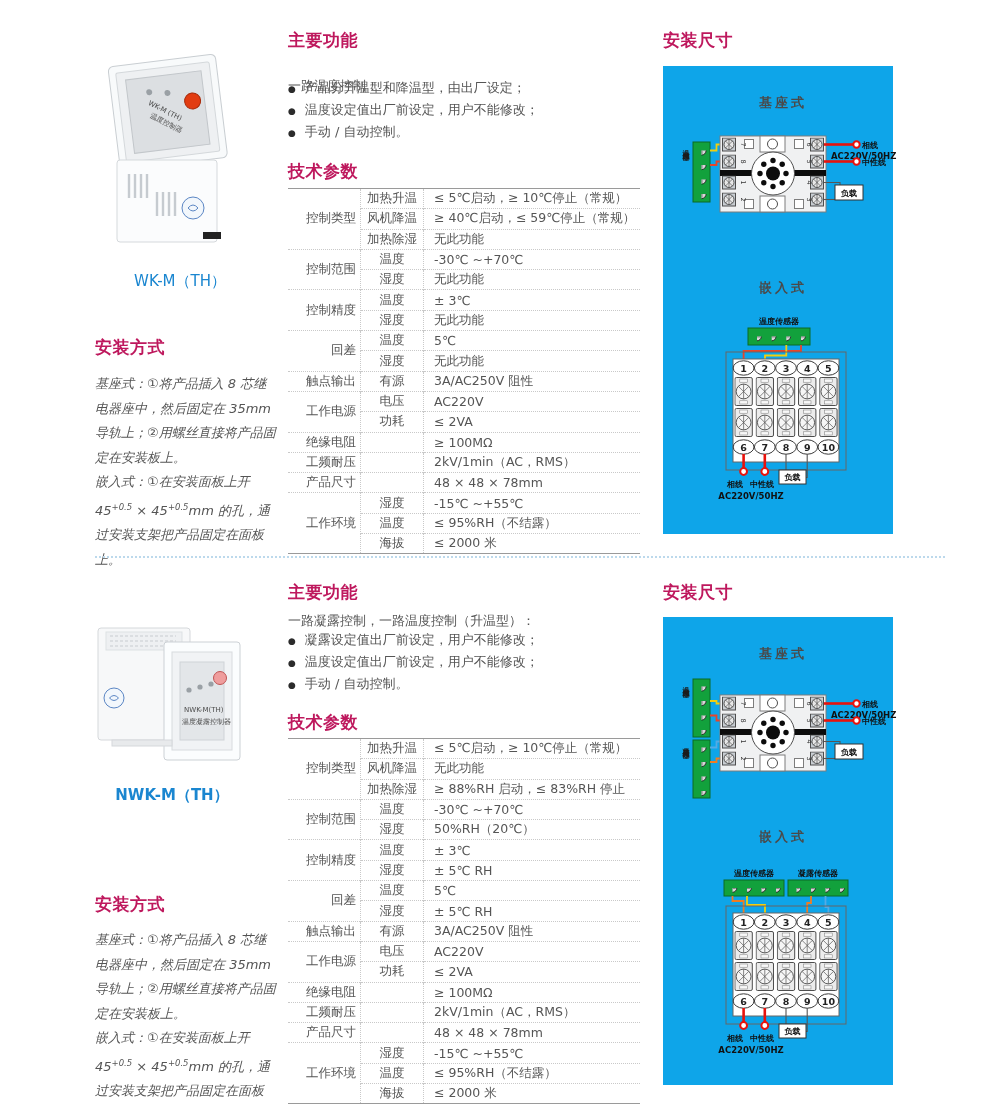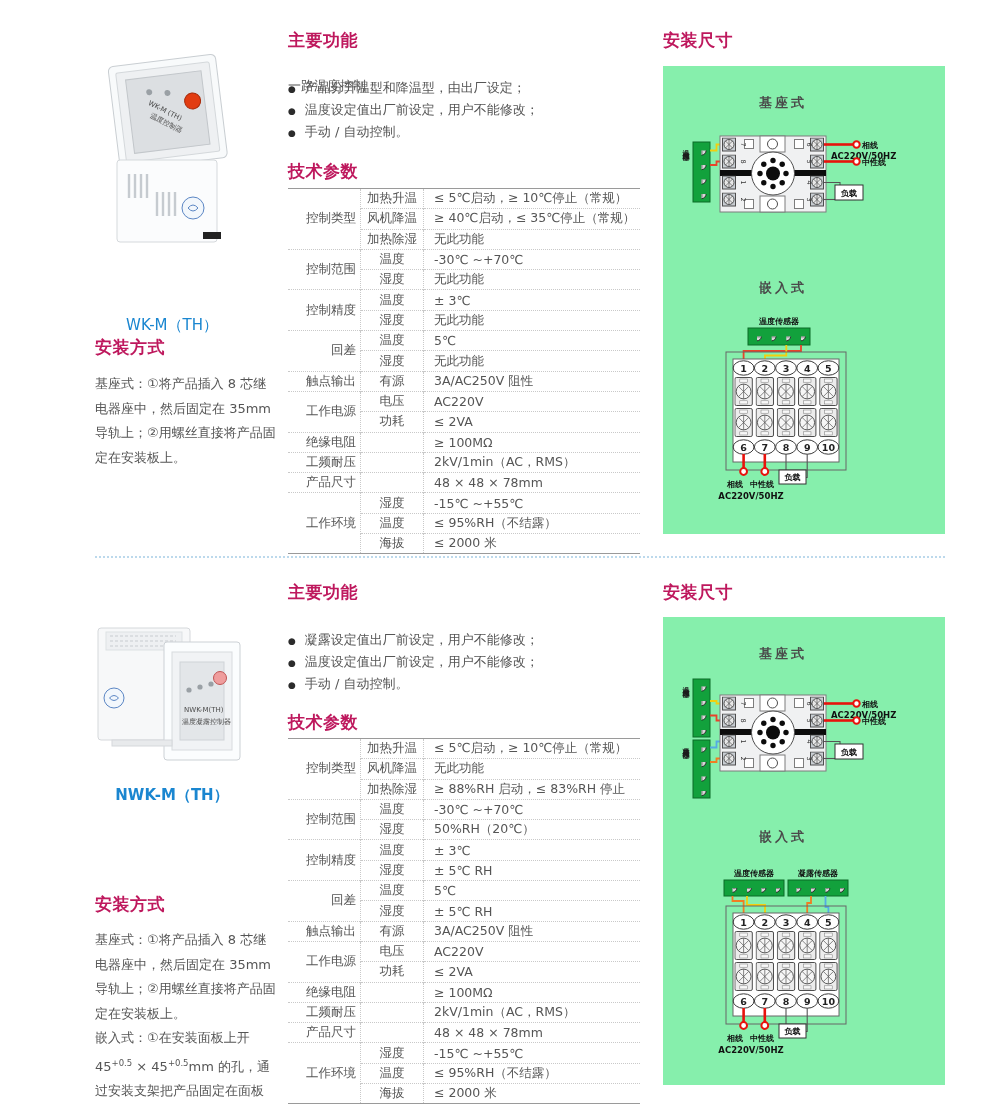--- a/index.html
+++ b/index.html
@@ -1,35 +1,35 @@
 <!DOCTYPE html>
 <html><head>
 <meta charset="utf-8">
 <style>
   html,body{margin:0;padding:0;background:#fff;}
   .page{position:relative;width:1000px;height:1108px;background:#fff;overflow:hidden;
         font-family:"DejaVu Sans","Liberation Sans",sans-serif;}
   .h2{position:absolute;font-size:17px;font-weight:700;color:#be185d;letter-spacing:.5px;}
   .prod-name{position:absolute;width:160px;text-align:center;font-size:15px;color:#1a86d0;}
   .ptext{position:absolute;width:184px;font-size:13px;line-height:24.5px;color:#555;}
-  .ptext p{margin:0;}
+  .ptext p{margin:0;font-style:italic;}
   .ptext sup{font-size:8.5px;}
   .intro{position:absolute;font-size:13px;color:#555;}
   .feat{position:absolute;list-style:none;margin:0;padding:0;}
   .feat li{display:flex;align-items:baseline;height:22px;font-size:13px;color:#555;}
   .blt{font-size:9px;margin-right:9px;color:#2b2b2b;flex:0 0 auto;}
   table.spec{position:absolute;border-collapse:collapse;width:352px;table-layout:fixed;
              border-top:1px solid #9a9a9a;border-bottom:1px solid #9a9a9a;
              font-size:12.5px;color:#555;}
   .spec td{height:19.3px;padding:0 4px;border-top:1px dotted #c9c9c9;overflow:hidden;white-space:nowrap;}
   .spec tr:first-child td{border-top:none;}
   .spec td.cat{width:64px;text-align:right;border-right:1px dotted #c9c9c9;}
   .spec td.sub{width:54px;text-align:center;border-right:1px dotted #c9c9c9;}
   .spec td.val{padding-left:10px;}
-  .panel{position:absolute;width:282px;height:468px;background:#86efac;}
+  .panel{position:absolute;width:230px;height:468px;background:#0ea5e9;}
   .panel svg{position:absolute;left:0;top:0;}
   .divider{position:absolute;left:95px;top:556px;width:850px;height:0;border-top:2px dotted #bcd9ec;}
   .photo{position:absolute;}
   
   .dg-title{font-size:13px;font-weight:700;fill:#4a4a4a;letter-spacing:3px;}
   .dg-label{font-size:8px;font-weight:700;fill:#111;}
   .dg-sup{font-size:8.5px;font-weight:700;fill:#111;}
   .pin{font-size:6.5px;fill:#333;}
   .enum{font-size:9.5px;font-weight:700;fill:#222;}
   .vtext{font-size:7px;font-weight:700;fill:#1c1c1c;writing-mode:vertical-rl;text-orientation:upright;letter-spacing:1px;}
@@ -59,25 +59,26 @@
       <circle cx="100" cy="62" r="8" fill="#e23c11" stroke="#a82a0a"></circle>
     </g>
     <rect x="22" y="118" width="100" height="82" rx="3" fill="#fbfcfd" stroke="#d5d9dc"></rect>
     <path d="M34 132v24M40 132v24M46 132v24M52 132v24" stroke="#c6cbd0" stroke-width="2.4" fill="none"></path>
     <path d="M62 150v24M68 150v24M74 150v24M80 150v24" stroke="#c6cbd0" stroke-width="2.4" fill="none"></path>
     <circle cx="98" cy="166" r="11" fill="#f2f7fc" stroke="#5b86c4"></circle>
     <path d="M93 166q5 -6 10 0q-5 6 -10 0" fill="none" stroke="#5b86c4"></path>
     <rect x="108" y="190" width="18" height="7" fill="#222"></rect>
   </svg>
 
-  <div class="prod-name" style="left:92px;top:272px;margin-top:44px;">WK-M（TH）</div>
+  <div class="prod-name" style="left:100px;top:272px;">WK-M（TH）</div>
 
   <div class="h2" style="left:95px;top:336px;">安装方式</div>
   <div class="ptext" style="left:95px;top:372px;">
     <p>基座式：①将产品插入 8 芯继电器座中，然后固定在 35mm 导轨上；②用螺丝直接将产品固定在安装板上。</p>
+    <p><span>嵌入式：①在安装面板上开 45</span><sup>+0.5</sup><span> × 45</span><sup>+0.5</sup><span>mm 的孔，通过安装支架把产品固定在面板上。</span></p>
   </div>
 
   <div class="h2" style="left:288px;top:29px;">主要功能</div>
   <div class="intro" style="left:288px;top:77px;">一路温度控制：</div>
   <ul class="feat" style="left:288px;top:79px;">
     <li>
         <span class="blt">●</span>
         <span>产品分升温型和降温型，由出厂设定；</span>
       </li>
     <li>
@@ -93,21 +94,21 @@
   <div class="h2" style="left:288px;top:160px;">技术参数</div>
   <table class="spec" style="left:288px;top:188px;">
     <tbody>
         <tr>
           <td class="cat" rowspan="3">控制类型</td>
           <td class="sub">加热升温</td>
           <td class="val">≤ 5℃启动，≥ 10℃停止（常规）</td>
         </tr>
         <tr>
           <td class="sub">风机降温</td>
-          <td class="val">≥ 40℃启动，≤ 35℃停止（常规）</td>
+          <td class="val">≥ 40℃启动，≤ 59℃停止（常规）</td>
         </tr>
         <tr>
           <td class="sub">加热除湿</td>
           <td class="val">无此功能</td>
         </tr>
         <tr>
           <td class="cat" rowspan="2">控制范围</td>
           <td class="sub">温度</td>
           <td class="val">-30℃ ~+70℃</td>
         </tr>
@@ -343,20 +344,21 @@
 
   <div class="prod-name" style="left:92px;top:786px;font-weight:bold;">NWK-M（TH）</div>
 
   <div class="h2" style="left:95px;top:893px;">安装方式</div>
   <div class="ptext" style="left:95px;top:928px;">
     <p>基座式：①将产品插入 8 芯继电器座中，然后固定在 35mm 导轨上；②用螺丝直接将产品固定在安装板上。</p>
     <p><span>嵌入式：①在安装面板上开 45</span><sup>+0.5</sup><span> × 45</span><sup>+0.5</sup><span>mm 的孔，通过安装支架把产品固定在面板上。</span></p>
   </div>
 
   <div class="h2" style="left:288px;top:581px;">主要功能</div>
+  <div class="intro" style="left:288px;top:612px;">一路凝露控制，一路温度控制（升温型）：</div>
   <ul class="feat" style="left:288px;top:631px;">
     <li>
         <span class="blt">●</span>
         <span>凝露设定值出厂前设定，用户不能修改；</span>
       </li>
     <li>
         <span class="blt">●</span>
         <span>温度设定值出厂前设定，用户不能修改；</span>
       </li>
     <li>

